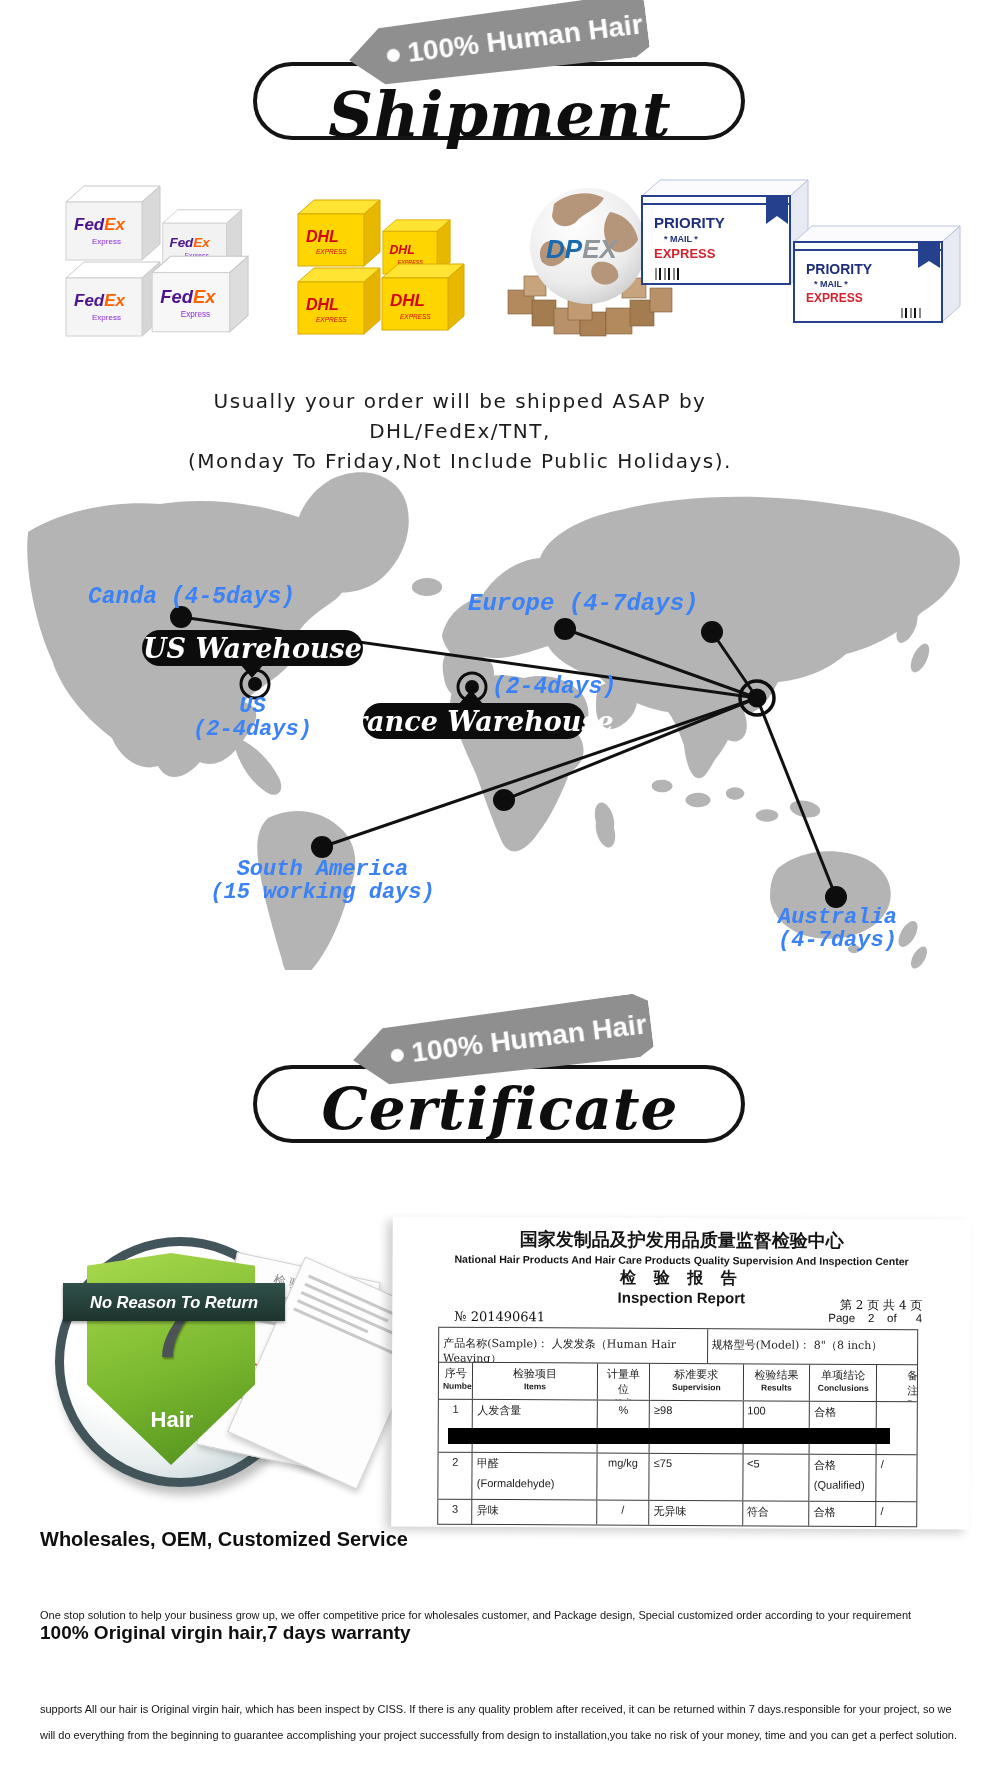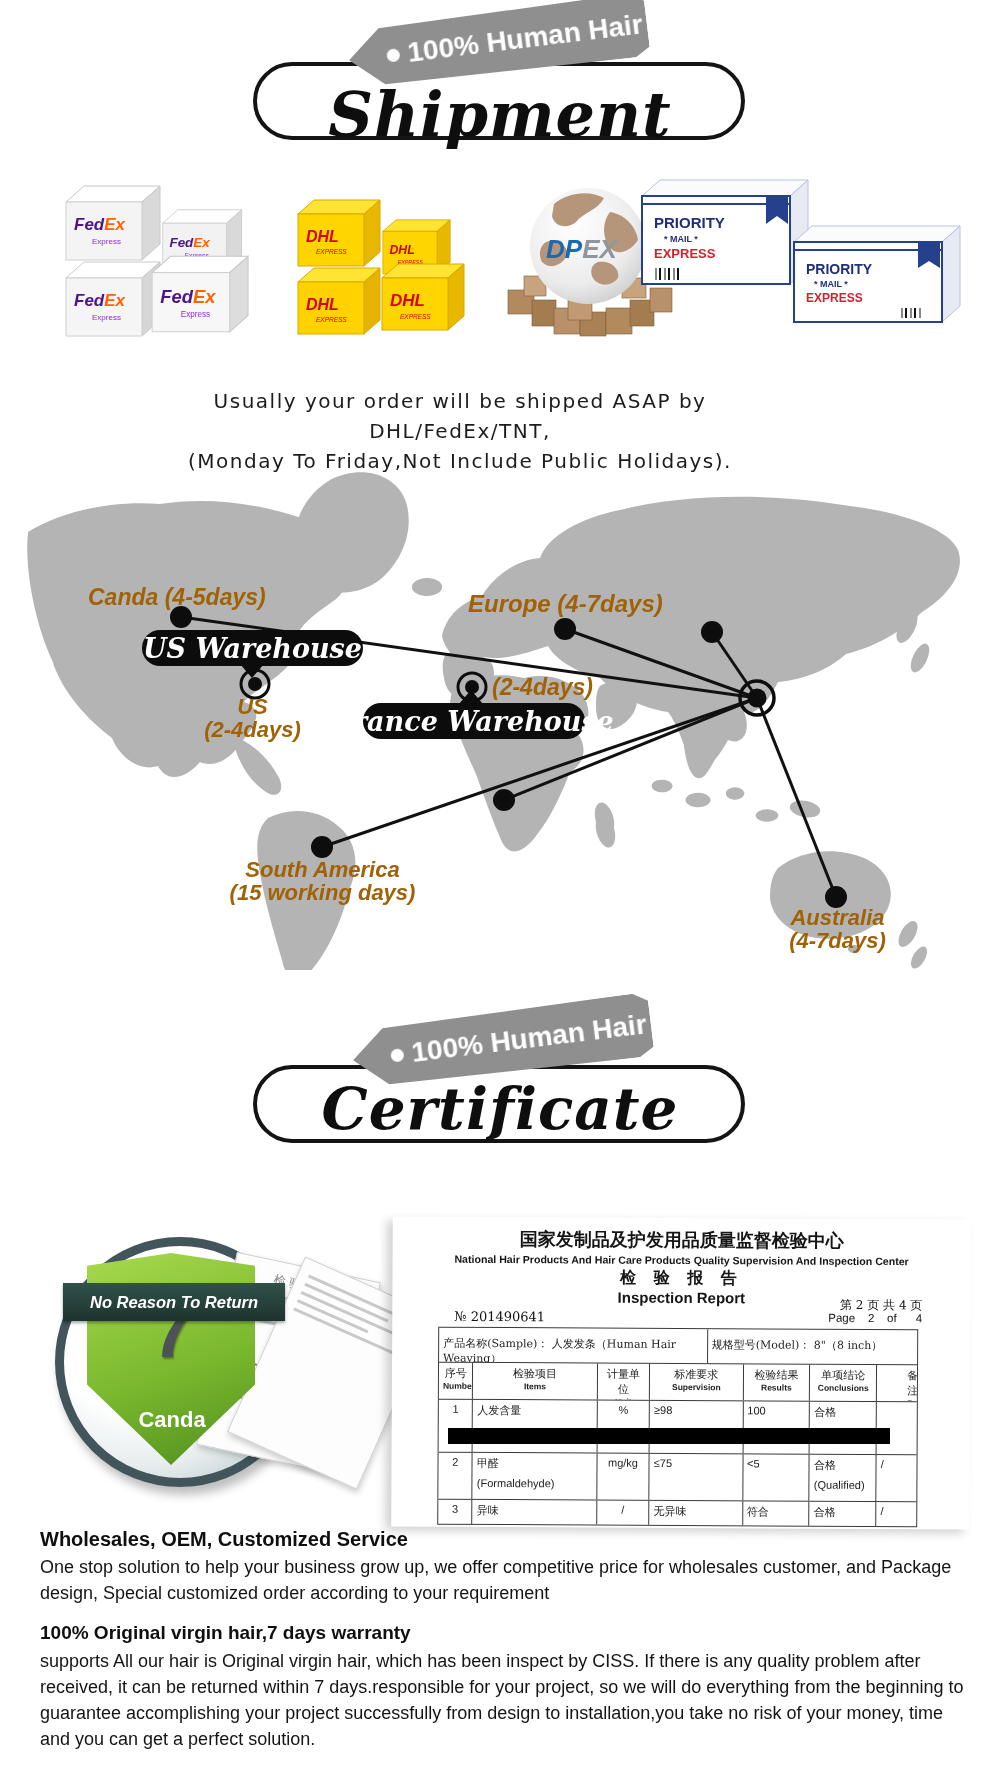--- a/index.html
+++ b/index.html
@@ -16,22 +16,22 @@
     display:flex;align-items:center;filter:drop-shadow(2px 3px 2px rgba(0,0,0,.25));}
   .tag .hole{width:13px;height:13px;border-radius:50%;background:#fff;margin-left:38px;flex:0 0 auto;}
   .tag .tag-text{color:#fff;font-weight:bold;font-size:28px;margin-left:8px;white-space:nowrap;
     font-family:"Liberation Sans",sans-serif;}
 
   
   .note{position:absolute;left:120px;top:386px;width:680px;text-align:center;
     font-family:"DejaVu Sans",sans-serif;font-size:20px;line-height:30px;letter-spacing:1.5px;color:#1c1c1c;}
 
   
-  .map-label{position:absolute;font-family:Liberation Sans, sans-serif;font-style:italic;font-weight:bold;
-    color:#a16207;white-space:nowrap;line-height:1.05;}
+  .map-label{position:absolute;font-family:Liberation Mono, monospace;font-style:italic;font-weight:bold;
+    color:#3b82f6;white-space:nowrap;line-height:1.05;}
   .pill{position:absolute;background:#0c0c0c;border-radius:18px;color:#fff;display:flex;
     align-items:center;justify-content:center;font-family:"DejaVu Serif",serif;font-style:italic;
     font-weight:bold;font-size:27px;white-space:nowrap;}
   .tri{position:absolute;width:0;height:0;}
 
   
   .paper{position:absolute;left:392px;top:1218px;width:578px;height:310px;background:#fff;
     box-shadow:-6px 4px 10px rgba(0,0,0,.18);transform:rotate(.3deg);}
   .paper .hd{text-align:center;color:#151515;}
   .cert-cn{font-family:"DejaVu Serif",serif;}
@@ -53,21 +53,21 @@
     background:linear-gradient(160deg,#a8d94e 0%,#7ab82e 55%,#4f8f1d 100%);}
   .ribbon{position:absolute;height:38px;background:linear-gradient(#31514a,#1d332e);color:#fff;
     display:flex;align-items:center;justify-content:center;font-style:italic;font-weight:bold;
     font-size:16.5px;white-space:nowrap;box-shadow:0 2px 3px rgba(0,0,0,.35);}
   .paper-sheet{position:absolute;background:#fdfdfd;border:1px solid #cfcfcf;box-shadow:2px 3px 6px rgba(0,0,0,.2);}
   .stamp{position:absolute;border:2.5px solid #c0392b;border-radius:50%;opacity:.8;}
   .sheet-line{height:3px;background:#c9c9c9;margin:6px 10px;}
 
   
   .foot-h{position:absolute;left:40px;width:920px;font-weight:bold;font-size:20px;color:#0f0f0f;}
-  .foot-p{position:absolute;left:40px;width:925px;font-size:18px;line-height:26px;color:#141414;}
+  .foot-p{position:absolute;left:40px;width:925px;font-size:11px;line-height:26px;color:#141414;margin-top:48px;}
 </style>
 </head>
 <body>
 
 <div id="page">
 
   <div>
     <div class="banner-outline" style="left:253px;top:62px;"></div>
     <div class="banner-title" style="left:200px;top:84px;">Shipment</div>
     <div class="tag" style="left:348px;top:10px;transform:rotate(-7deg);">
@@ -321,21 +321,21 @@
     <div class="paper-sheet" style="left:215px;top:52px;width:140px;height:190px;transform:rotate(24deg);">
       <div class="sheet-line" style="margin-top:14px;"></div>
       <div class="sheet-line" style="width:65%;"></div>
       <div class="sheet-line"></div>
       <div class="sheet-line" style="width:55%;"></div>
       <div class="sheet-line"></div>
     </div>
     <div class="shield" style="left:42px;top:28px;"></div>
     <div style="position:absolute;left:62px;top:70px;width:130px;text-align:center;font-size:74px;font-weight:bold;
                 color:#4c5256;text-shadow:1px 2px 2px rgba(0,0,0,.35);line-height:1;">7</div>
-    <div style="position:absolute;left:62px;top:182px;width:130px;text-align:center;font-size:22px;font-weight:bold;color:#fff;">Canda</div>
+    <div style="position:absolute;left:62px;top:182px;width:130px;text-align:center;font-size:22px;font-weight:bold;color:#fff;">Hair</div>
     <div class="ribbon" style="left:18px;top:58px;width:222px;">No Reason To Return</div>
   </div>
 
   <div class="paper">
     <div class="hd cert-cn" style="margin-top:10px;font-size:18px;font-weight:bold;">国家发制品及护发用品质量监督检验中心</div>
     <div class="hd" style="font-size:10.6px;font-weight:bold;margin-top:2px;">National Hair Products And Hair Care Products Quality Supervision And Inspection Center</div>
     <div class="hd cert-cn" style="font-size:16px;font-weight:bold;margin-top:2px;letter-spacing:6px;">检  验  报  告</div>
     <div class="hd" style="font-size:15px;font-weight:bold;">Inspection Report</div>
     <div class="abs cert-cn" style="left:62px;top:92px;font-size:13px;">№ 201490641</div>
     <div class="abs cert-cn" style="left:380px;top:78px;width:150px;text-align:right;font-size:12px;">第  2  页 共  4  页</div>

